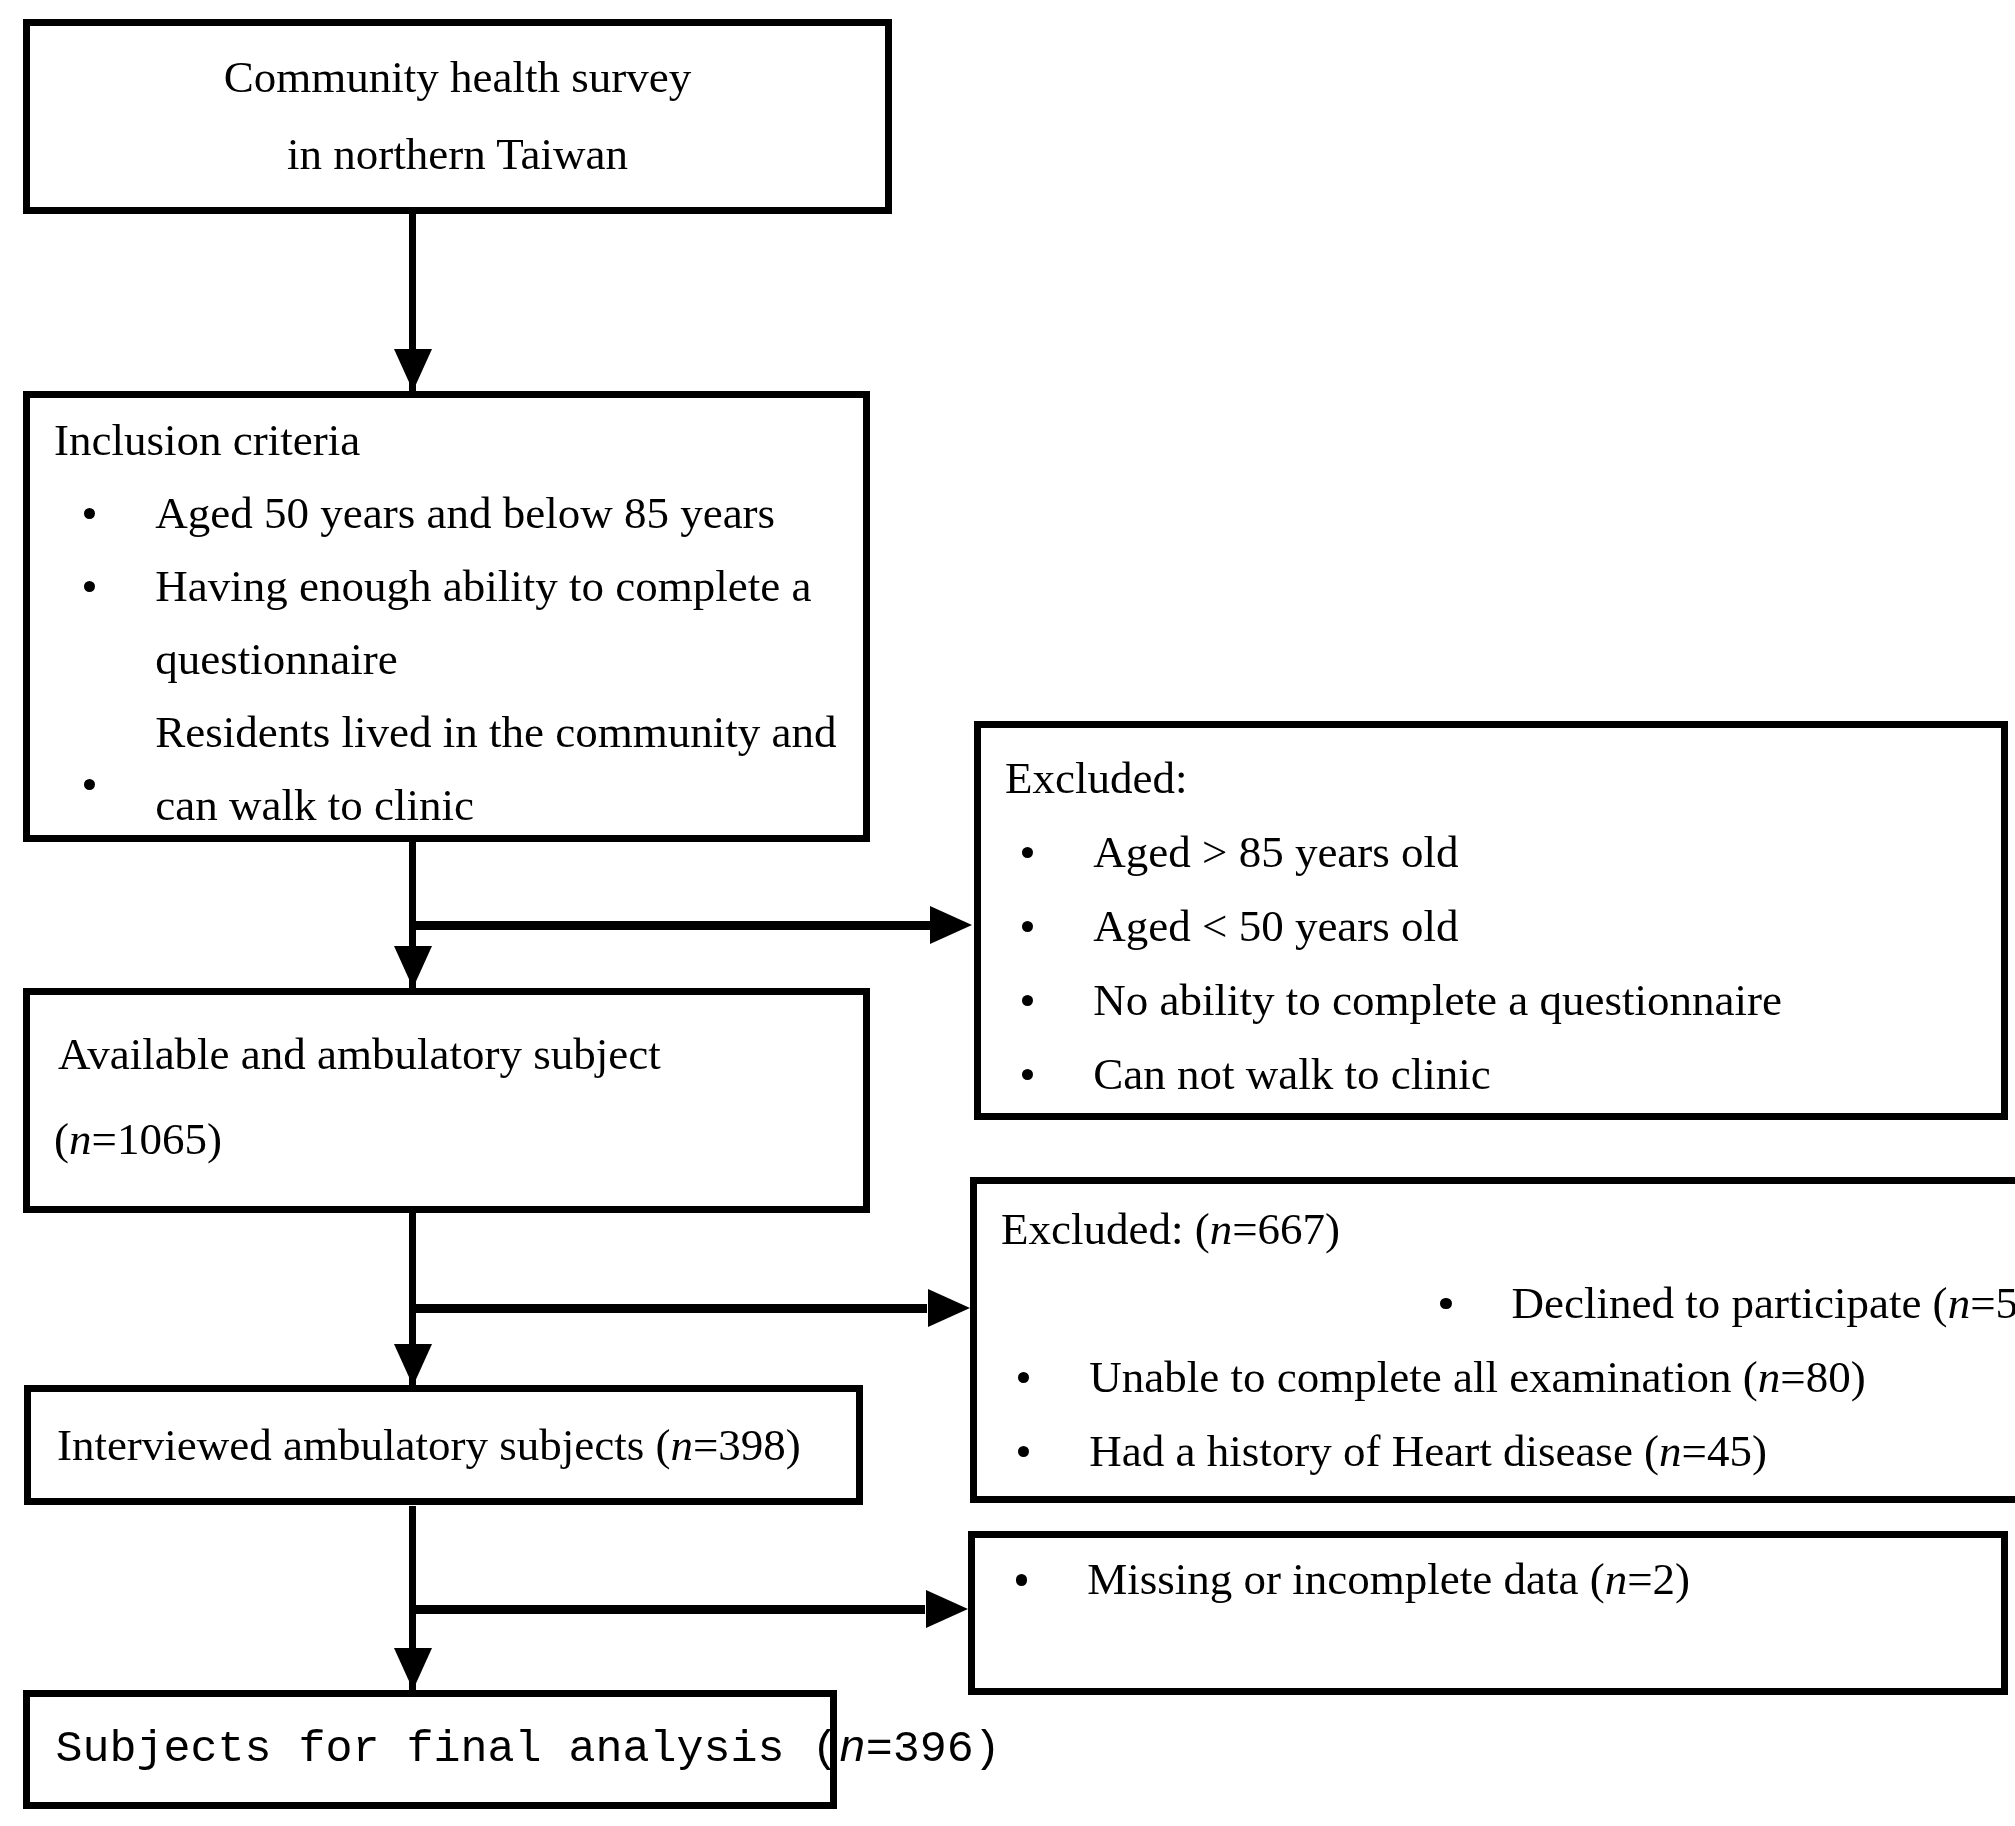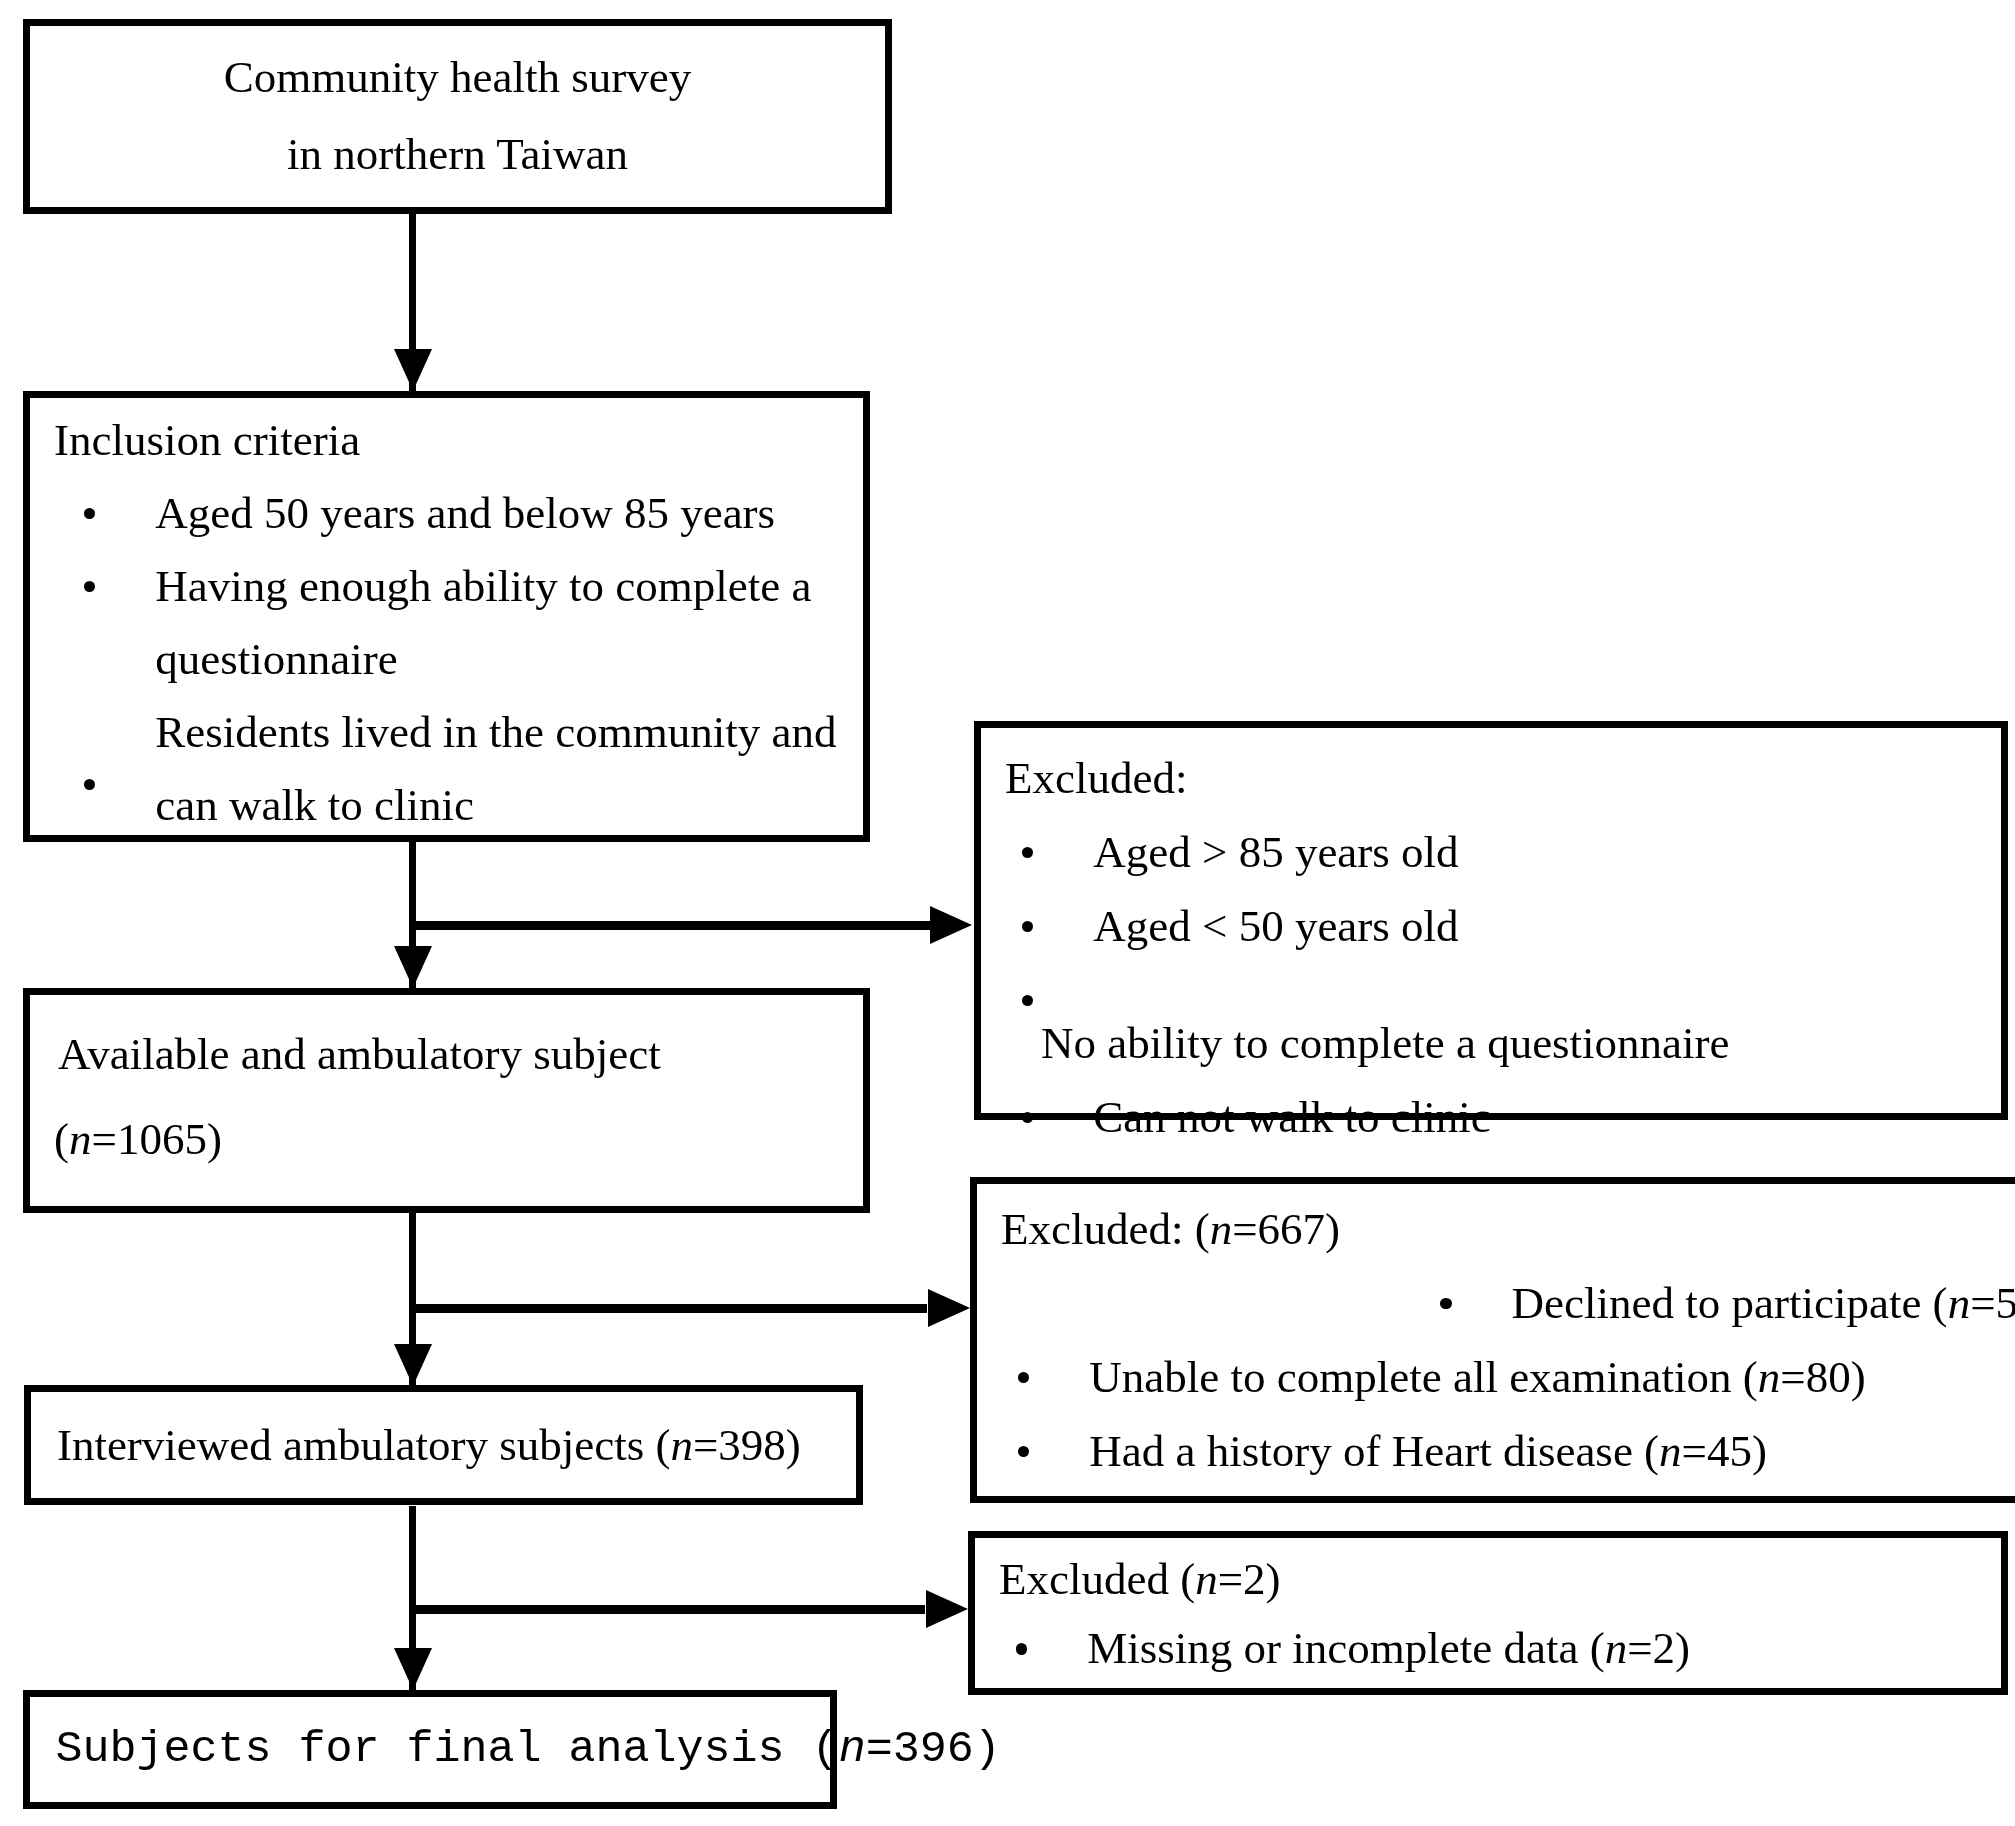--- a/index.html
+++ b/index.html
@@ -104,21 +104,21 @@
   <div class="fbox" style="left:974px;top:721px;width:1034px;height:399px;padding-top:12.5px;">
     <div class="box-title" style="line-height:74px;">Excluded:</div>
     <div class="bullet-row" style="line-height:74px;">
       <span class="dot" style="margin-top:32px;margin-left:41px;"></span>
       <span class="bullet-text">Aged &gt; 85 years old</span>
     </div>
     <div class="bullet-row" style="line-height:74px;">
       <span class="dot" style="margin-top:32px;margin-left:41px;"></span>
       <span class="bullet-text">Aged &lt; 50 years old</span>
     </div>
-    <div class="bullet-row" style="line-height:74px;flex-direction:column;">
+    <div class="bullet-row" style="line-height:74px;">
       <span class="dot" style="margin-top:32px;margin-left:41px;"></span>
       <span class="bullet-text">No ability to complete a questionnaire</span>
     </div>
     <div class="bullet-row" style="line-height:74px;">
       <span class="dot" style="margin-top:32px;margin-left:41px;"></span>
       <span class="bullet-text">Can not walk to clinic</span>
     </div>
   </div>
 
   <div class="fbox" style="left:23px;top:988px;width:847px;height:225px;padding-top:17px;">
@@ -150,21 +150,20 @@
   <div class="fbox vcenter-line" style="left:24.4px;top:1385px;width:839px;height:120px;">
     <div class="box-line">Interviewed ambulatory subjects (<i>n</i>=398)</div>
   </div>
 
   <div class="vline" style="left:409px;top:1506px;height:184px;"></div>
   <div class="arrow-down" style="left:394px;top:1648px;"></div>
   <div class="hline" style="left:409px;top:1605px;width:516px;"></div>
   <div class="arrow-right" style="left:926px;top:1590px;"></div>
 
   <div class="fbox" style="left:968px;top:1531px;width:1040px;height:164px;padding-top:6.8px;">
-    <div class="box-title" style="line-height:69px;">Excluded (<i>n</i>=2)</div>
     <div class="bullet-row" style="line-height:69px;">
       <span class="dot" style="margin-top:29.5px;margin-left:41px;"></span>
       <span class="bullet-text">Missing or incomplete data (<i>n</i>=2)</span>
     </div>
   </div>
 
   <div class="fbox vcenter-line" style="left:23px;top:1690px;width:814px;height:119px;font-family:Liberation Mono, monospace;">
     <div class="box-line">Subjects for final analysis (<i>n</i>=396)</div>
   </div>
 

